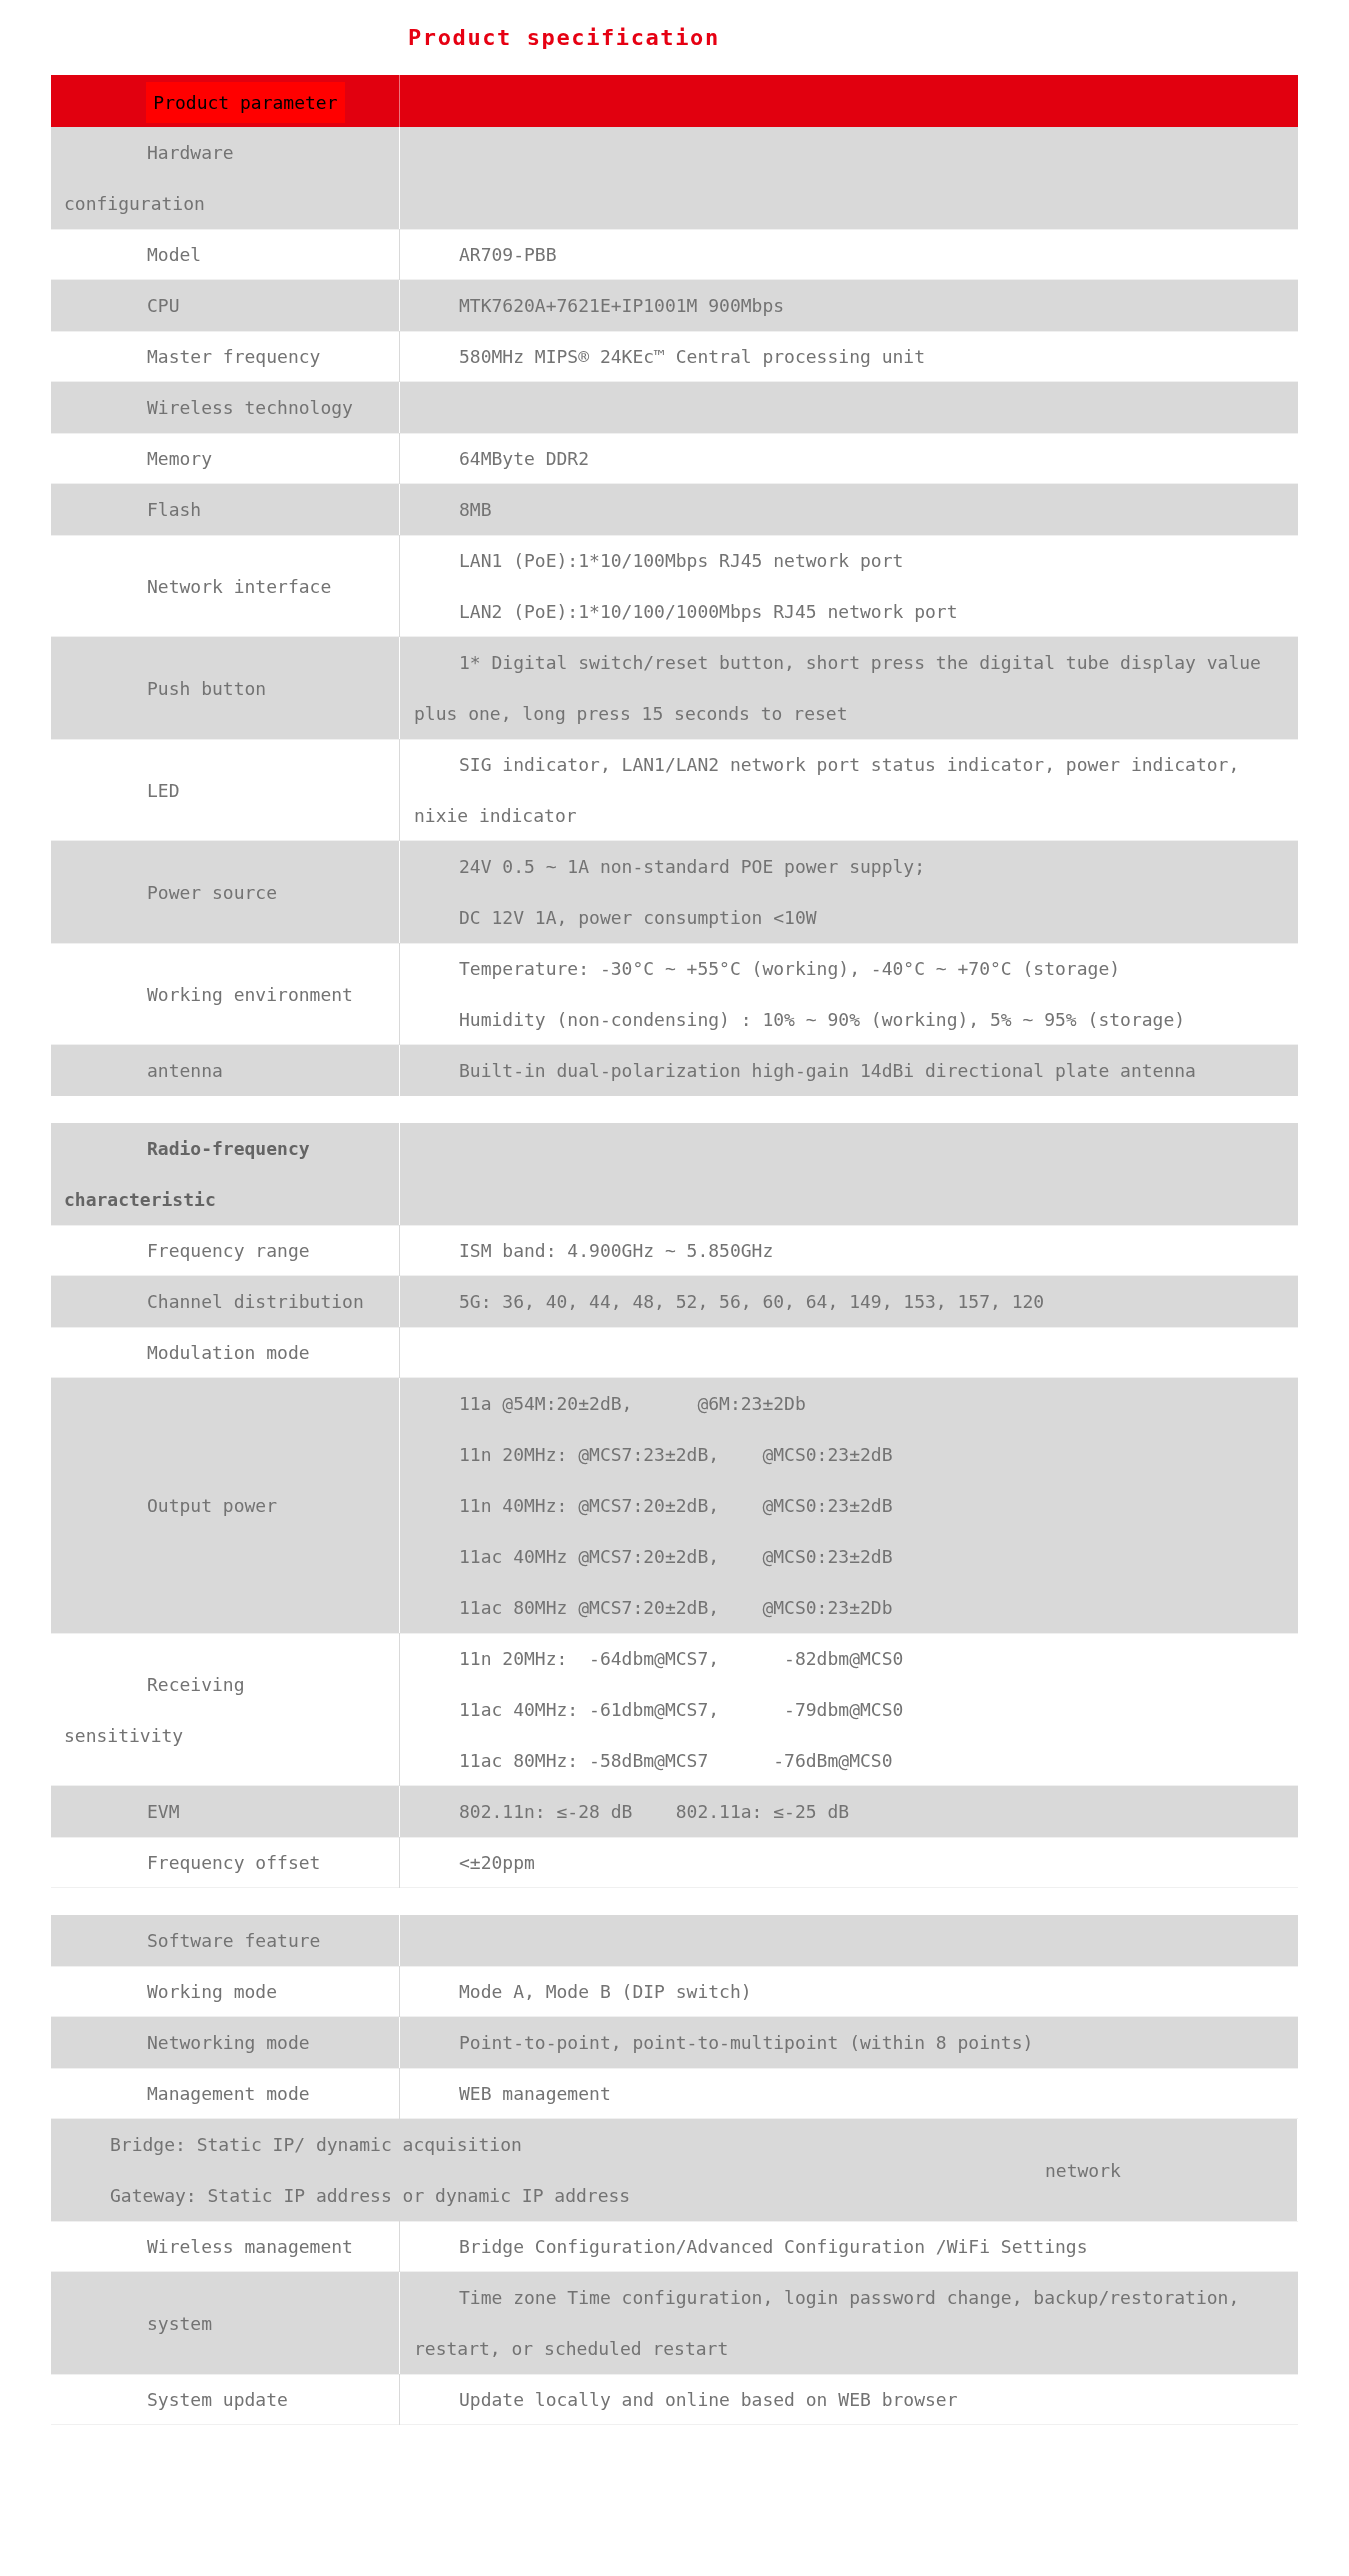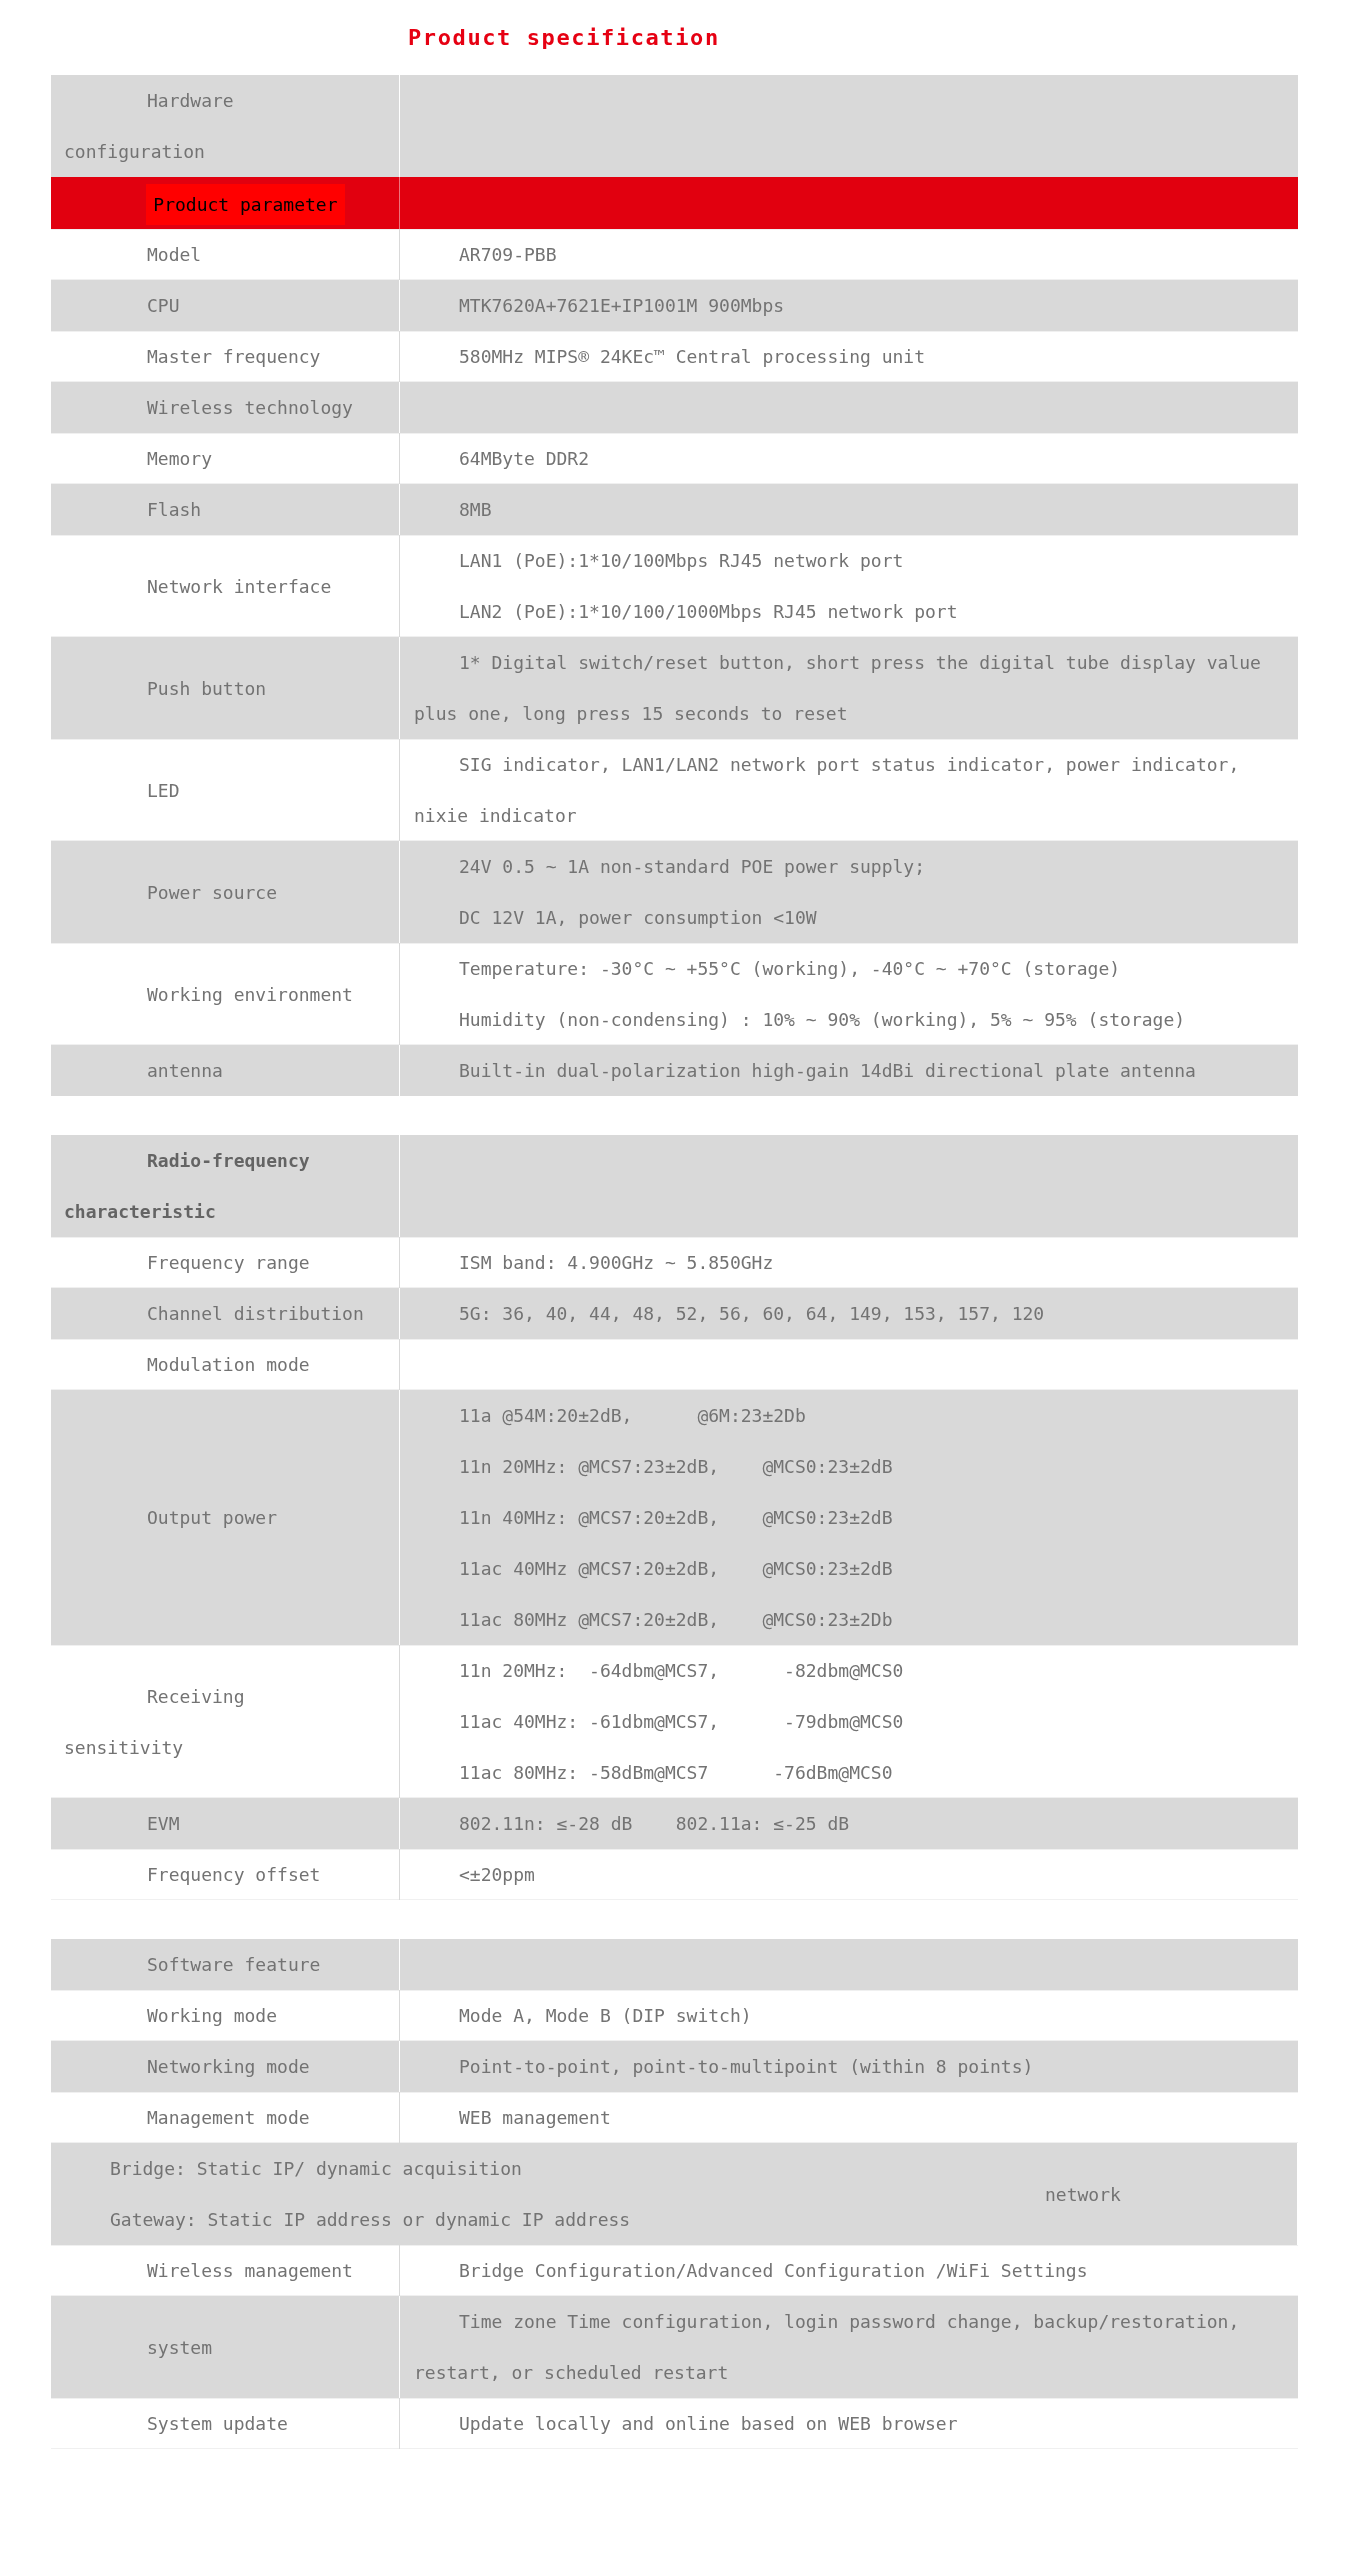--- a/index.html
+++ b/index.html
@@ -22,21 +22,21 @@
     padding:20px 0 0 408px;
     font-size:22px;
     font-weight:bold;
     letter-spacing:1.6px;
     color:var(--title-red);
     line-height:36px;
     white-space:pre;
   }
   .tables{padding-top:19px;}
   .table{margin:0 51px 0 51px;}
-  .table + .table{margin-top:39px;}
+  .table + .table{margin-top:27px;}
   .row{display:flex;min-height:51px;}
   .row.gray{background:var(--row-gray);}
   .row.white{background:#ffffff;box-shadow:inset 0 0.8px 0 #ececec, inset 0 -0.8px 0 #ececec;}
   .row.red{background:var(--accent-red);min-height:52px;}
   .cell{
     display:flex;flex-direction:column;justify-content:center;
     box-sizing:border-box;
     font-size:18px;
   }
   .cell.label{width:349px;padding:0 8.2px 0 13px;}
@@ -59,30 +59,30 @@
     vertical-align:middle;
   }
 </style>
 </head>
 <body>
 
 <div class="page">
   <h1 class="title">Product specification</h1>
   <div class="tables">
       <div class="table">
+        <div class="row red">
+          <div class="cell label">
+            <div class="ln"><div class="hl">Product parameter</div></div>
+          </div>
+          <div class="cell value"></div>
+        </div>
         <div class="row gray">
           <div class="cell label">
             <div class="ln ind">Hardware</div>
             <div class="ln">configuration</div>
-          </div>
-          <div class="cell value"></div>
-        </div>
-        <div class="row red">
-          <div class="cell label">
-            <div class="ln"><div class="hl">Product parameter</div></div>
           </div>
           <div class="cell value"></div>
         </div>
         <div class="row white">
           <div class="cell label">
             <div class="ln ind">Model</div>
           </div>
           <div class="cell value">
             <div class="ln ind">AR709-PBB</div>
           </div>

